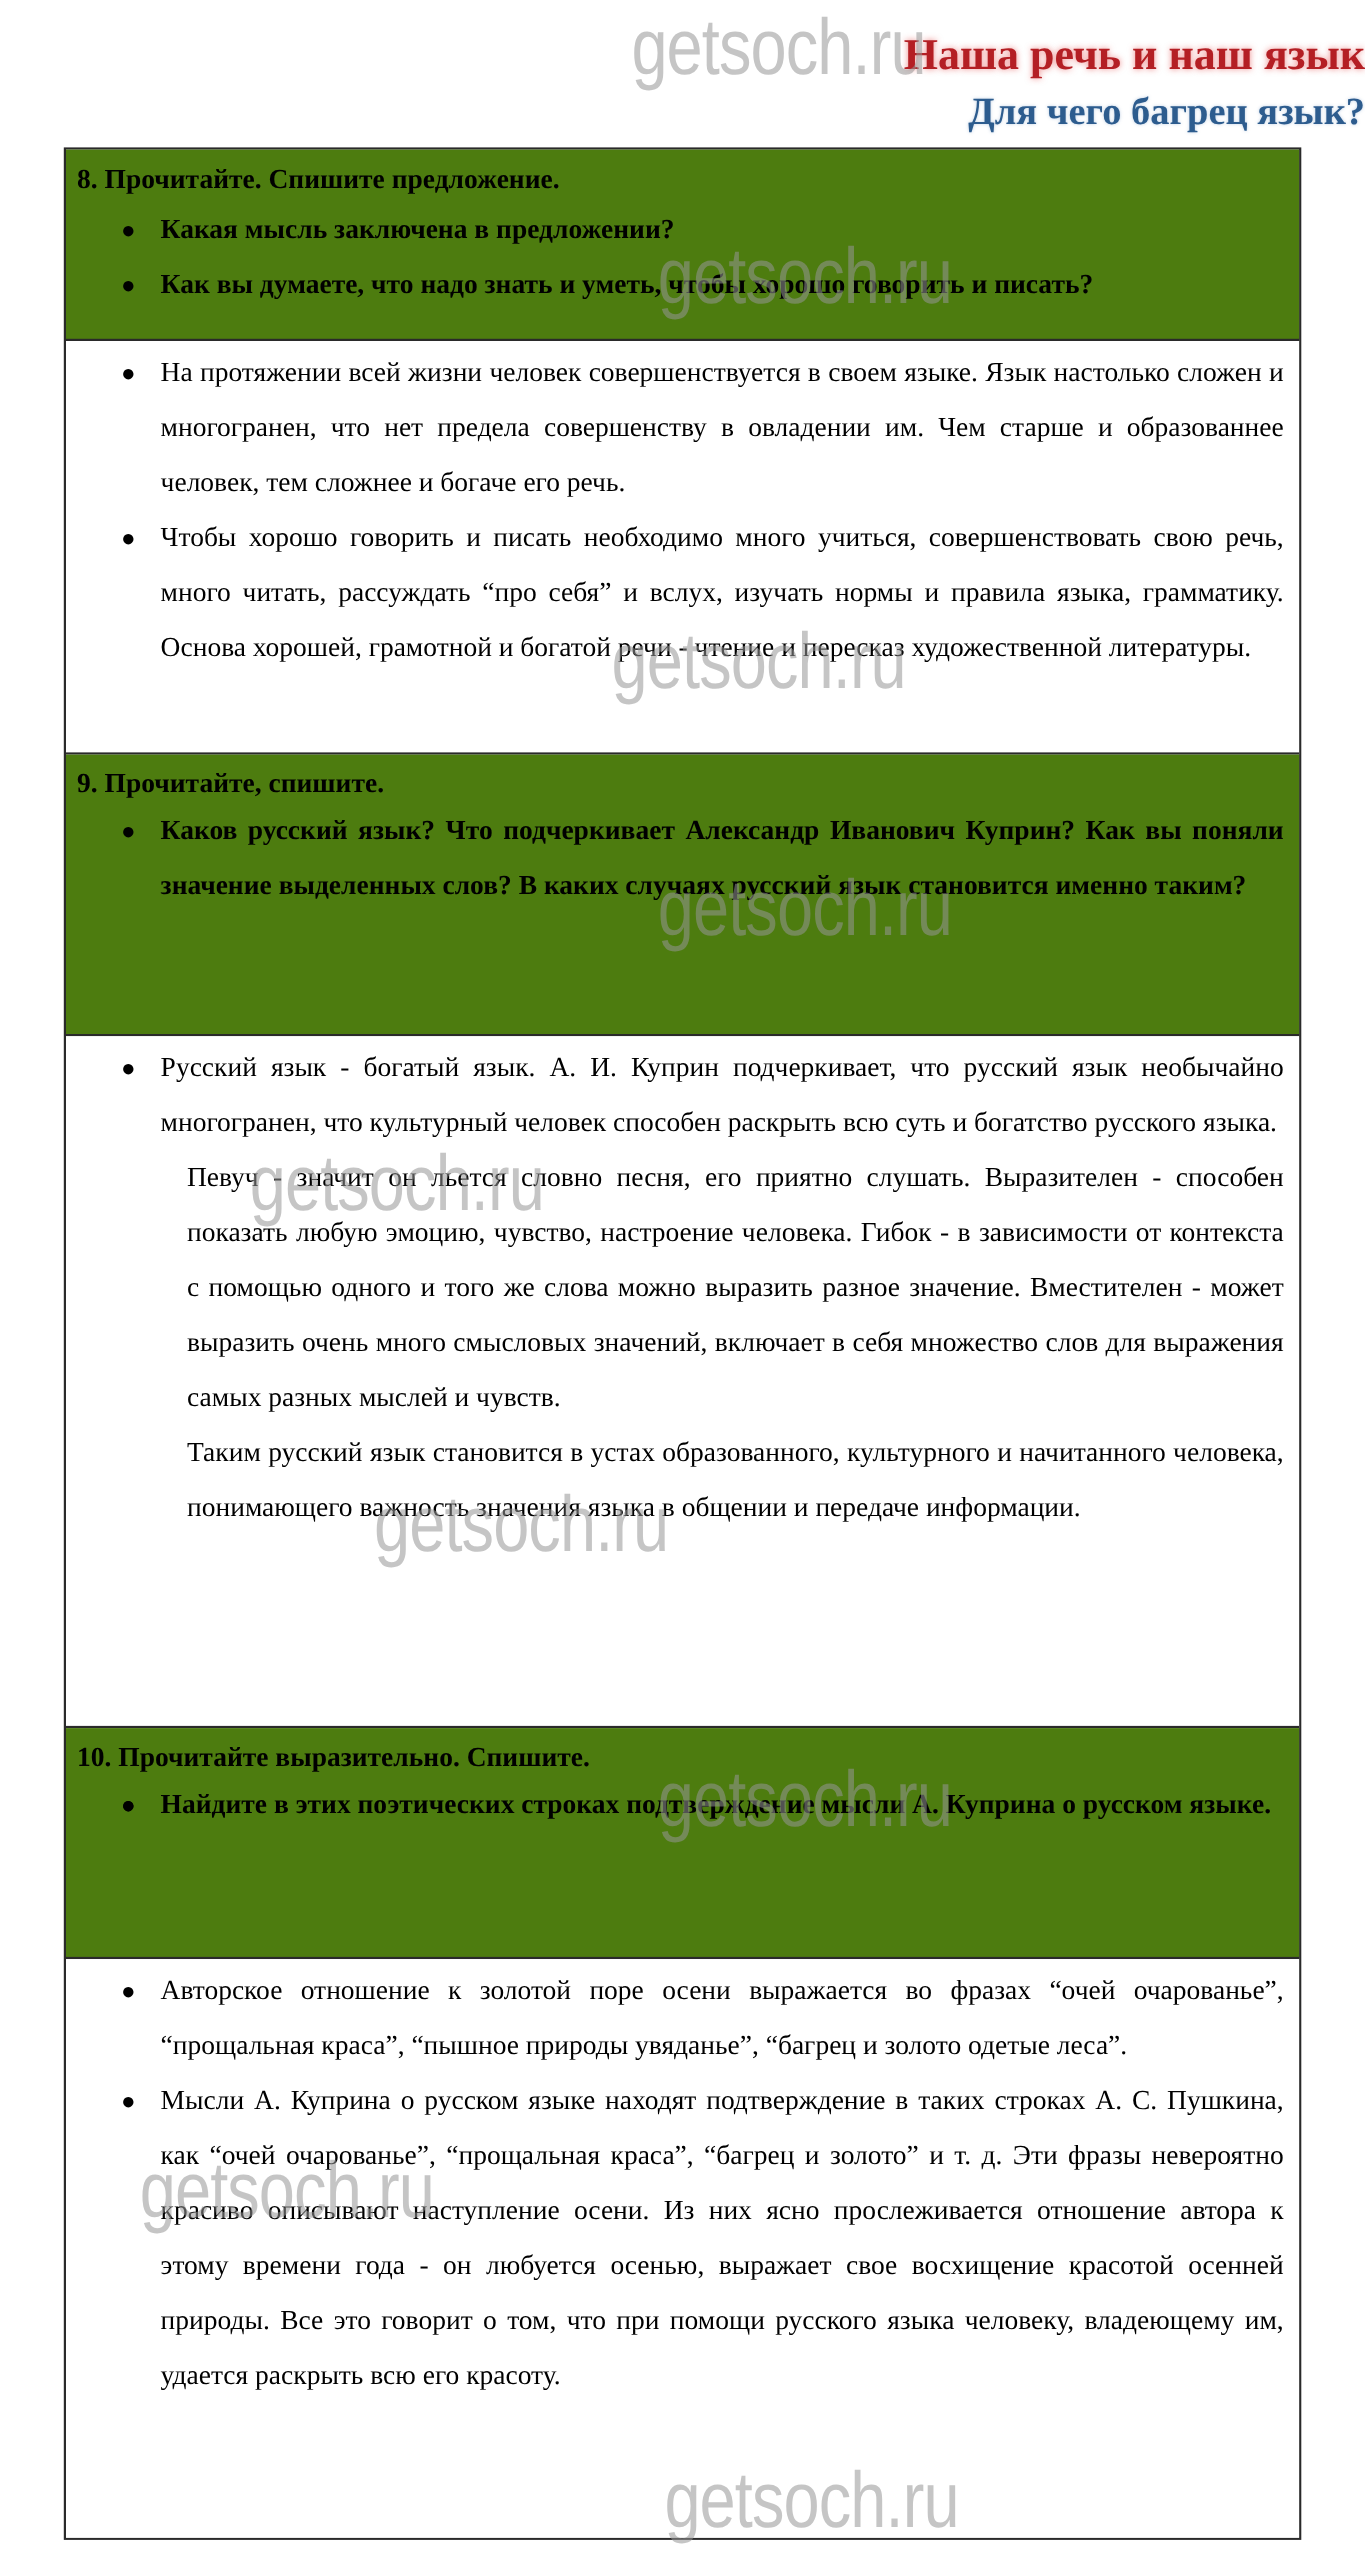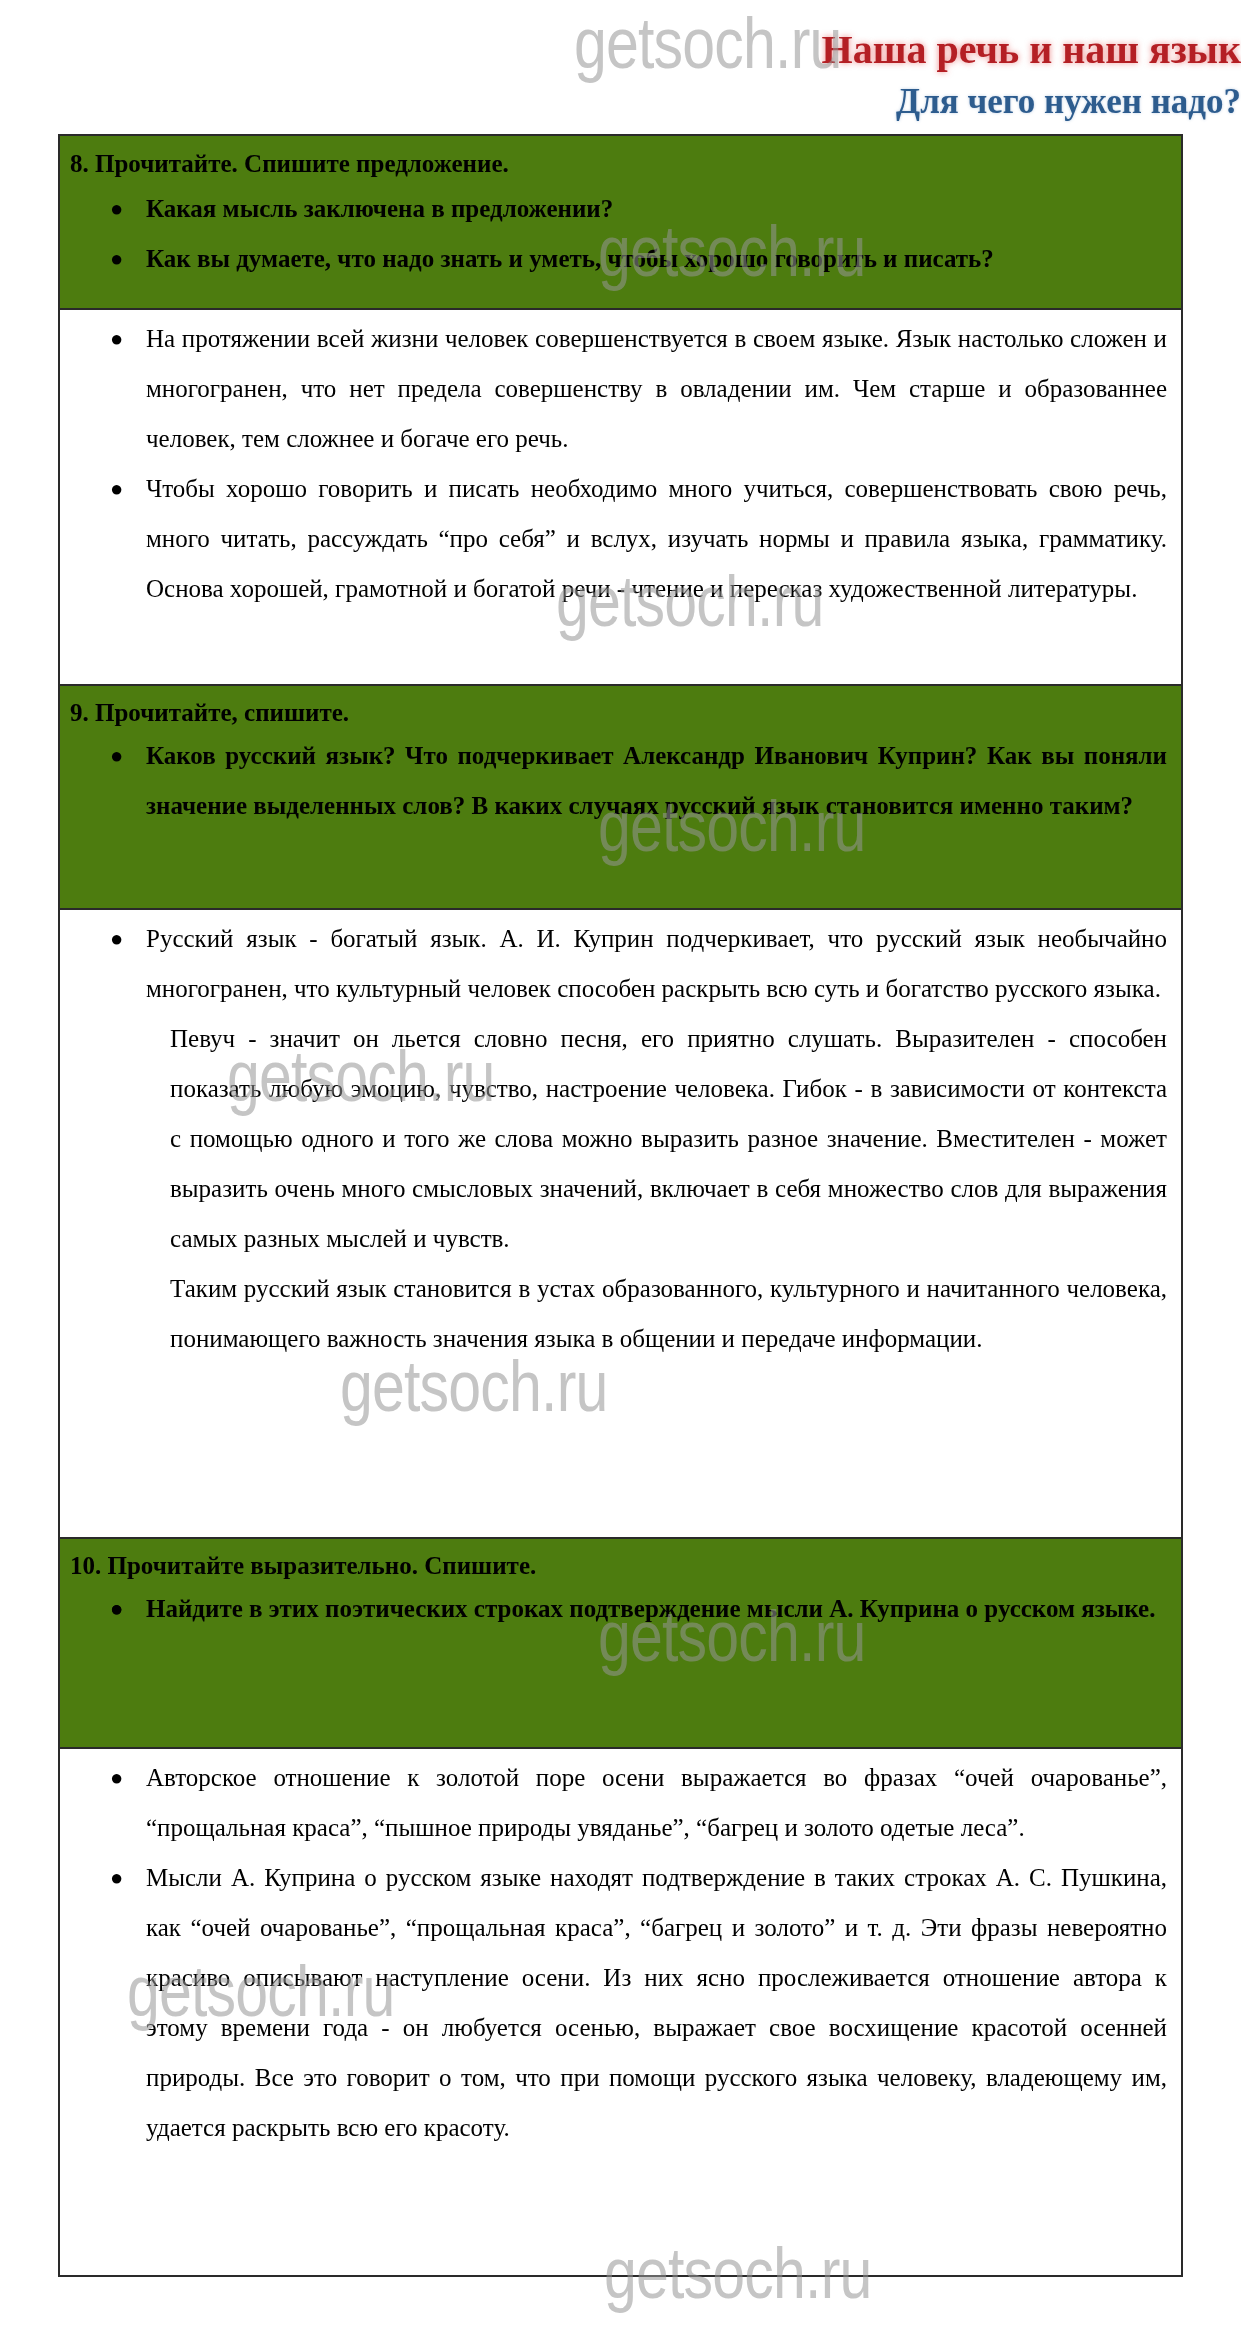--- a/index.html
+++ b/index.html
@@ -24,21 +24,21 @@
   .bullet { position: absolute; left: 50px; top: 0; font-size: 22px; line-height: 50px; }
   .para { padding-left: 110px; padding-right: 14px; font-size: 25px; line-height: 50px; text-align: justify; }
   .watermark { position: absolute; font-family: "Liberation Sans", "DejaVu Sans", sans-serif;
                font-size: 72px; color: rgba(150,150,150,0.55); letter-spacing: -1px;
                transform: scaleX(0.82); transform-origin: left top; pointer-events: none; white-space: nowrap; }
 </style>
 </head>
 <body>
 
 <div class="title title-main">Наша речь и наш язык</div>
-<div class="title title-sub">Для чего нужен надо?</div>
+<div class="title title-sub">Для чего багрец язык?</div>
 
 <div class="table">
 
   <div class="row q" style="height:174px">
     <div class="heading" style="top:13px">8. Прочитайте. Спишите предложение.</div>
     <div class="list" style="top:48px">
       <div class="item">
         <span class="bullet">●</span>
         <span>Какая мысль заключена в предложении?</span>
       </div>
@@ -55,21 +55,21 @@
         <span class="bullet">●</span>
         <span>На протяжении всей жизни человек совершенствуется в своем языке. Язык настолько сложен и многогранен, что нет предела совершенству в овладении им. Чем старше и образованнее человек, тем сложнее и богаче его речь.</span>
       </div>
       <div class="item">
         <span class="bullet">●</span>
         <span>Чтобы хорошо говорить и писать необходимо много учиться, совершенствовать свою речь, много читать, рассуждать “про себя” и вслух, изучать нормы и правила языка, грамматику. Основа хорошей, грамотной и богатой речи - чтение и пересказ художественной литературы.</span>
       </div>
     </div>
   </div>
 
-  <div class="row q" style="height:224px">
+  <div class="row q" style="height:256px">
     <div class="heading" style="top:12px">9. Прочитайте, спишите.</div>
     <div class="list" style="top:45px">
       <div class="item">
         <span class="bullet">●</span>
         <span>Каков русский язык? Что подчеркивает Александр Иванович Куприн? Как вы поняли значение выделенных слов? В каких случаях русский язык становится именно таким?</span>
       </div>
     </div>
   </div>
 
   <div class="row a" style="height:629px">

